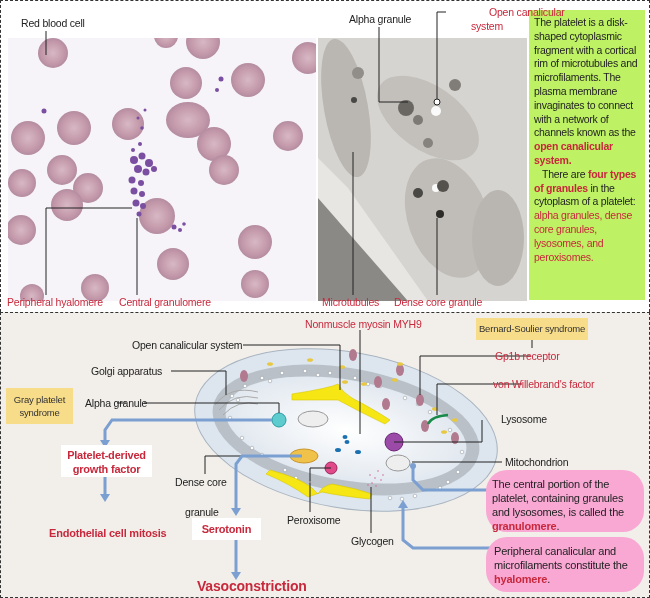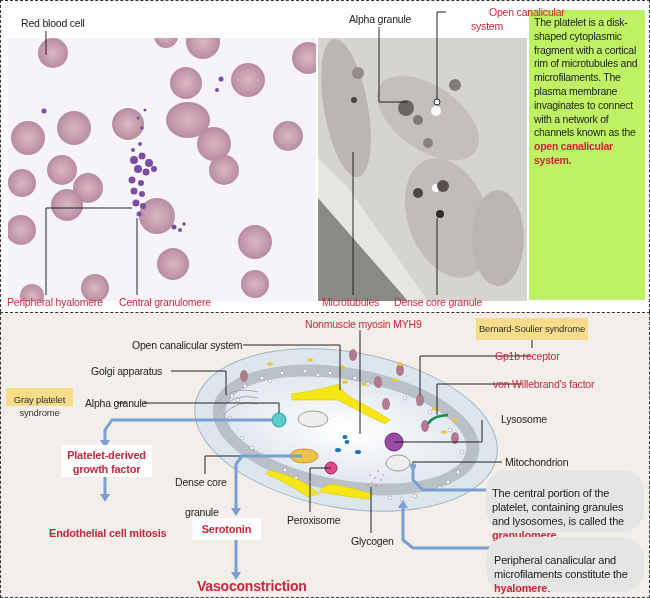--- a/index.html
+++ b/index.html
@@ -10,21 +10,21 @@
   .lbl { position: absolute; font-size: 10.5px; color: #222; white-space: nowrap; letter-spacing: -0.2px; }
   .red { color: #c8283c; }
   .bold { font-weight: bold; }
   .micro { position: absolute; left: 8px; top: 38px; width: 308px; height: 263px; background: #f6f4f8; overflow: hidden; }
   .em { position: absolute; left: 318px; top: 38px; width: 209px; height: 263px; background: #bdbbb8; overflow: hidden; }
   .textbox { position: absolute; left: 529px; top: 10px; width: 116px; height: 290px; background: #bef264; padding: 6px 4px 0 5px; font-size: 10.5px; line-height: 13.8px; color: #222; letter-spacing: -0.25px; }
   .textbox p { margin: 0; }
   .textbox .red { color: #c8283c; }
   .yellow-box { position: absolute; background: #f7dc8a; font-size: 9.5px; color: #333; text-align: center; letter-spacing: -0.2px; }
   .white-box { position: absolute; background: #ffffff; font-size: 11px; color: #c8283c; text-align: center; font-weight: bold; letter-spacing: -0.2px; }
-  .info-box { position: absolute; background: #e5e5e5; font-size: 11px; line-height: 14px; color: #222; padding: 16px 6px; letter-spacing: -0.2px; border-radius: 21px; }
+  .info-box { position: absolute; background: #f9a8d4; font-size: 11px; line-height: 14px; color: #222; padding: 7px 6px; letter-spacing: -0.2px; border-radius: 21px; }
   svg.overlay { position: absolute; left: 0; top: 0; }
 </style>
 </head>
 <body>
 
 <div class="frame-top"></div>
 <div class="frame-bot"></div>
 
 <div class="micro">
   <svg width="308" height="263">
@@ -108,20 +108,21 @@
     <circle cx="118" cy="150" r="4" fill="#fafafa"></circle>
     <circle cx="122" cy="176" r="4" fill="#2e2c29"></circle>
     <circle cx="125" cy="148" r="6" fill="#55524e"></circle>
     <circle cx="40" cy="35" r="6" fill="#918e89"></circle>
     <circle cx="36" cy="62" r="3" fill="#4a4844"></circle>
   </svg>
 </div>
 
 <div class="textbox">
   <p><span>The platelet is a disk-shaped cytoplasmic fragment with a cortical rim of microtubules and microfilaments. The plasma membrane invaginates to connect with a network of channels known as the </span><span class="red bold">open canalicular system.</span></p>
+  <p style="text-indent:8px;"><span>There are </span><span class="red bold">four types of granules</span><span> in the cytoplasm of a platelet: </span><span class="red">alpha granules, dense core granules, lysosomes, and peroxisomes.</span></p>
 </div>
 
 <div class="lbl" style="left:21px;top:17px;">Red blood cell</div>
 <div class="lbl red" style="left:7px;top:296px;">Peripheral hyalomere</div>
 <div class="lbl red" style="left:119px;top:296px;">Central granulomere</div>
 <div class="lbl" style="left:349px;top:13px;">Alpha granule</div>
 <div class="lbl red" style="left:449px;top:6px;margin-left:40px;">Open canalicular</div>
 <div class="lbl red" style="left:471px;top:20px;">system</div>
 <div class="lbl red" style="left:322px;top:296px;">Microtubules</div>
 <div class="lbl red" style="left:394px;top:296px;">Dense core granule</div>
@@ -269,21 +270,21 @@
   <g fill="#7b9fd0">
     <polygon points="100,440 110,440 105,448"></polygon>
     <polygon points="100,494 110,494 105,502"></polygon>
     <polygon points="231,508 241,508 236,516"></polygon>
     <polygon points="231,572 241,572 236,580"></polygon>
     <circle cx="413" cy="466" r="3"></circle>
     <polygon points="398,508 408,508 403,500"></polygon>
   </g>
 </svg>
 
-<div class="yellow-box" style="left:6px;top:388px;width:67px;height:18px;padding-top:5px;line-height:13px;">
+<div class="yellow-box" style="left:6px;top:388px;width:67px;height:36px;padding-top:5px;line-height:13px;">
   <div>Gray platelet</div>
   <div>syndrome</div>
 </div>
 <div class="yellow-box" style="left:476px;top:318px;width:112px;height:22px;line-height:22px;">Bernard-Soulier syndrome</div>
 
 <div class="lbl red" style="left:305px;top:318px;">Nonmuscle myosin MYH9</div>
 <div class="lbl" style="left:132px;top:339px;">Open canalicular system</div>
 <div class="lbl" style="left:91px;top:365px;">Golgi apparatus</div>
 <div class="lbl" style="left:85px;top:397px;">Alpha granule</div>
 <div class="lbl red" style="left:495px;top:350px;">Gp1b receptor</div>

